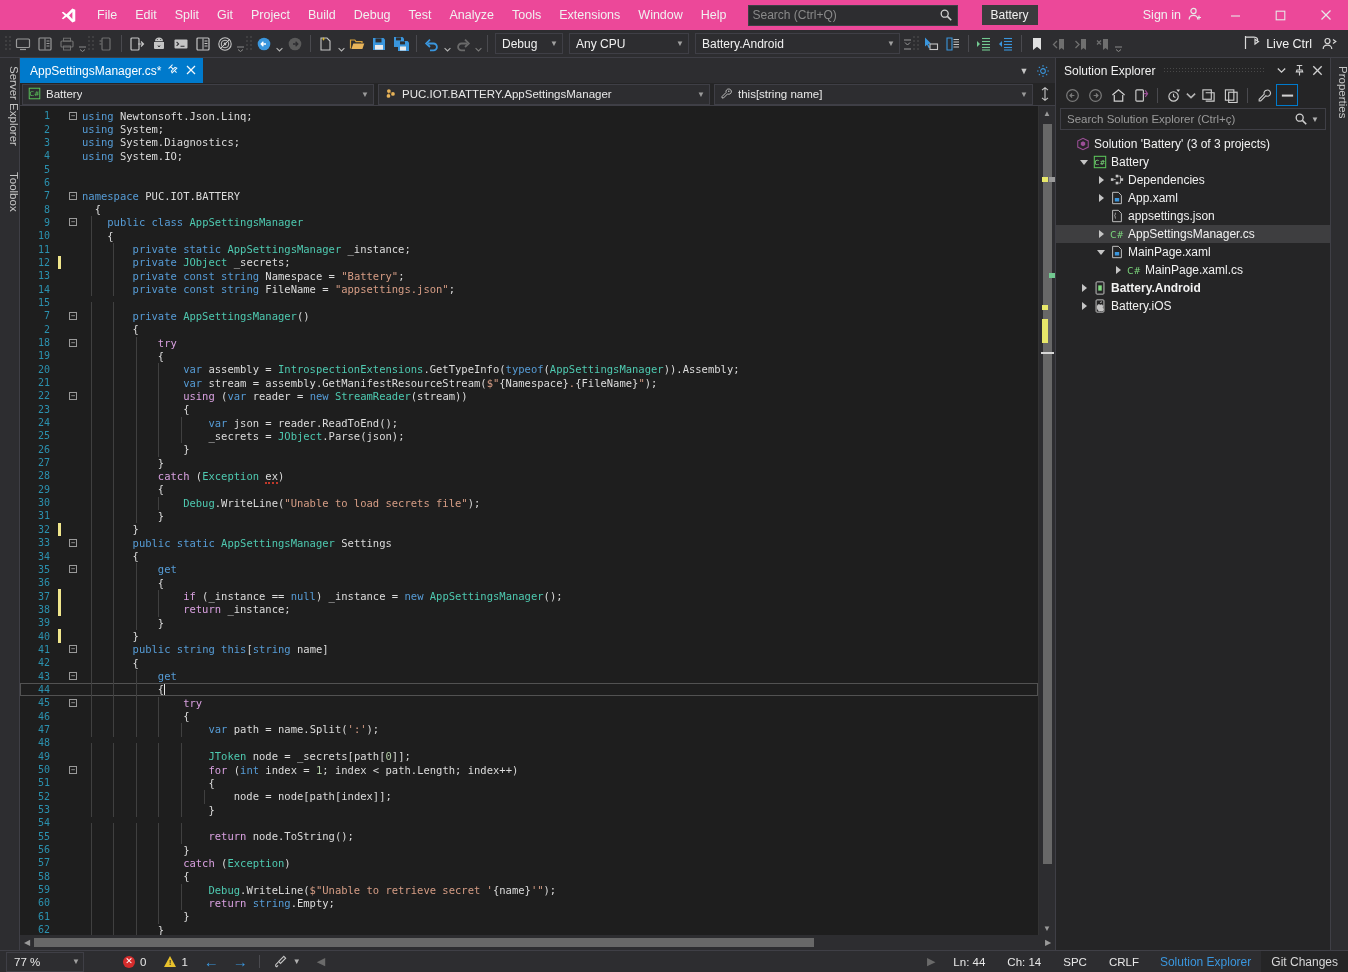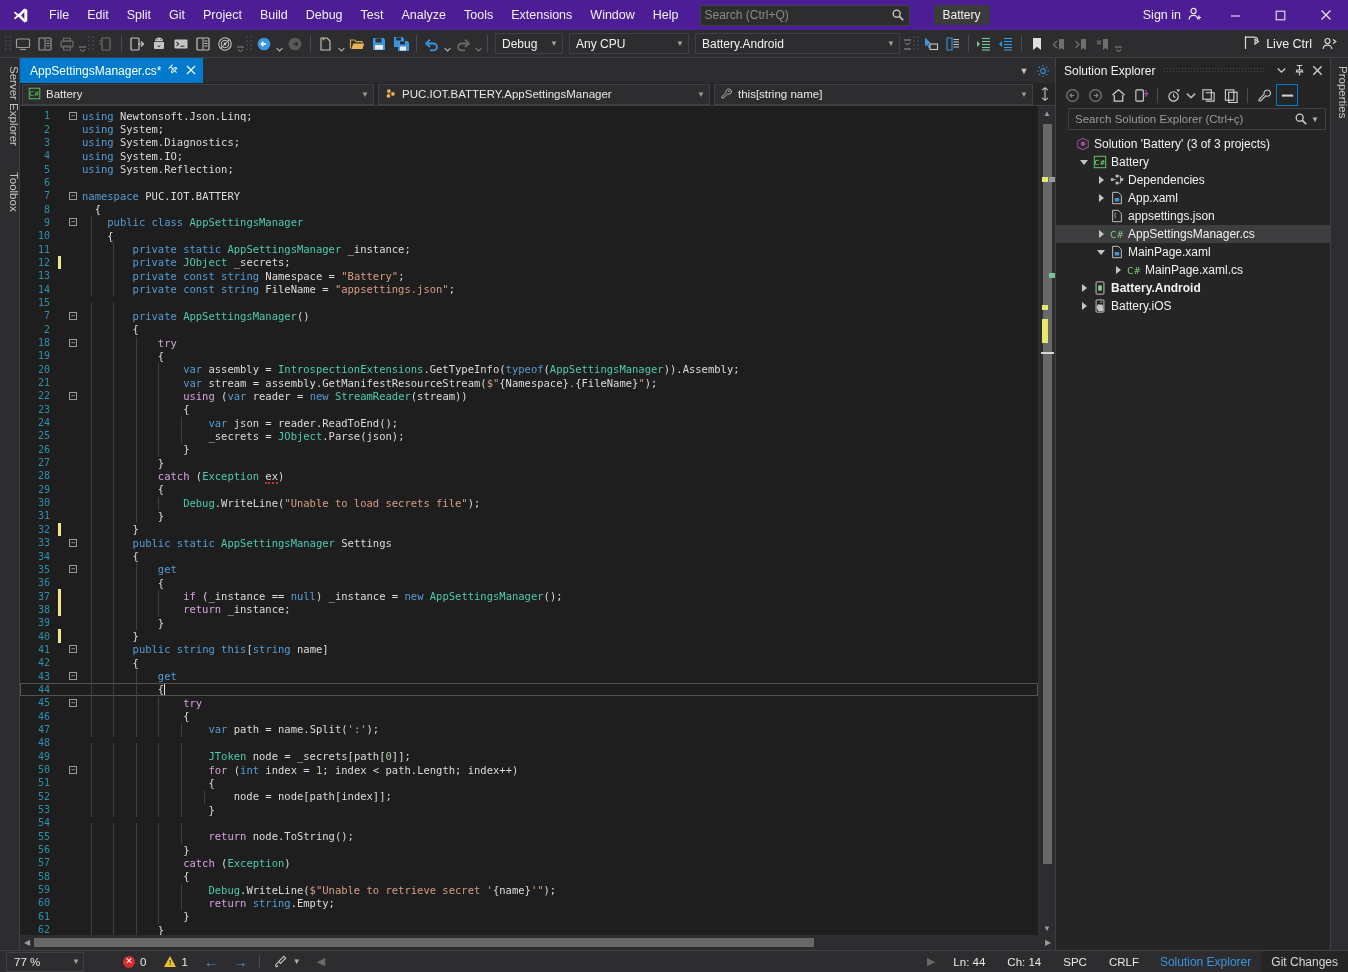--- a/index.html
+++ b/index.html
@@ -4,21 +4,21 @@
 <style>
   * { box-sizing: border-box; margin:0; padding:0; }
   html,body{
     width:1348px; height:972px; overflow:hidden;
     background:#1e1e1e; color:#f1f1f1;
     font-family:"Liberation Sans", sans-serif; font-size:12px;
   }
   .app{ position:relative; width:1348px; height:972px; display:flex; flex-direction:column; }
 
   
-  .titlebar{ height:30px; background:#4c1d95; display:flex; align-items:center; flex:0 0 30px; }
+  .titlebar{ height:30px; background:#ec4899; display:flex; align-items:center; flex:0 0 30px;padding-left:48px; }
   .vs-logo{ width:40px; height:30px; display:flex; align-items:center; justify-content:center; }
   .vs-logo svg{ width:19px; height:19px; }
   .menu{ display:flex; align-items:center; height:30px; }
   .menu-item{ padding:0 9px; height:30px; line-height:30px; font-size:12.5px; color:#f1f1f1; cursor:default; }
   .searchbox{ margin-left:12px; width:210px; height:21px; background:#2d2d30;
      border:1px solid #3f3f46; display:flex; align-items:center; padding:0 4px; }
   .searchbox input{ flex:1; background:transparent; border:0; outline:0; color:#c9c9c9; font-size:12px;
      font-family:"Liberation Sans", sans-serif; }
   .searchbox input::placeholder{ color:#8a8a8a; }
   .mag{ width:14px; height:14px; flex:0 0 14px; }
@@ -121,21 +121,21 @@
   .solhdr{ height:25px; display:flex; align-items:center; padding:0 4px 0 8px; color:#f1f1f1; font-size:12px; }
   .solhdr .ttl{ white-space:nowrap; }
   .dots{ flex:1; margin:0 8px; height:7px; opacity:.5;
      background-image:radial-gradient(#6a6a6a 0.8px, transparent 0.9px); background-size:3px 3px; }
   .hbtn{ width:18px; height:20px; display:flex; align-items:center; justify-content:center; color:#c5c5c5; }
   .soltb{ height:24px; display:flex; align-items:center; padding:0 5px; gap:1px; }
   .stb{ width:22px; height:22px; display:flex; align-items:center; justify-content:center; }
   .stb.active{ border:1px solid #007acc; }
   .stb svg{ width:15px; height:15px; }
   .ssep{ width:1px; height:15px; background:#4a4a4f; margin:0 4px; }
-  .solsearch{ height:22px; margin:1px 4px 3px 12px; background:#252526; border:1px solid #3f3f46;
+  .solsearch{ height:22px; margin:1px 4px 3px 4px; background:#252526; border:1px solid #3f3f46;
      display:flex; align-items:center; padding:0 3px 0 6px; }
   .solsearch input{ flex:1; background:transparent; border:0; outline:0; color:#b8b8b8; font-size:11.5px;
      font-family:"Liberation Sans", sans-serif; }
   .solsearch input::placeholder{ color:#9a9a9a; }
   .soltree{ flex:1; overflow:hidden; padding-top:2px; font-size:12px; }
   .trow{ height:18px; display:flex; align-items:center; color:#f1f1f1; white-space:nowrap; }
   .trow.sel{ background:#3e3e40; }
   .texp{ width:14px; flex:0 0 14px; display:flex; align-items:center; justify-content:center; color:#c5c5c5; font-size:8px; }
   .ticon{ width:18px; flex:0 0 18px; display:flex; align-items:center; justify-content:center; }
   .ticon svg{ width:14px; height:14px; }
@@ -631,21 +631,21 @@
         </div>
       </div>
 
       <div class="editorwrap">
         <div class="editor">
           <div class="codearea" id="codearea">
               <div class="line"><div class="gutnum">1</div><div class="chgbar"></div><div class="outl"><span class="obox">−</span></div><div class="ltxt"><span class="k">using</span><span class="p"> </span><span class="ns">Newtonsoft.Json.Linq;</span></div></div>
               <div class="line"><div class="gutnum">2</div><div class="chgbar"></div><div class="outl"></div><div class="ltxt"><span class="k">using</span><span class="p"> </span><span class="ns">System;</span></div></div>
               <div class="line"><div class="gutnum">3</div><div class="chgbar"></div><div class="outl"></div><div class="ltxt"><span class="k">using</span><span class="p"> </span><span class="ns">System.Diagnostics;</span></div></div>
               <div class="line"><div class="gutnum">4</div><div class="chgbar"></div><div class="outl"></div><div class="ltxt"><span class="k">using</span><span class="p"> </span><span class="ns">System.IO;</span></div></div>
-              <div class="line"><div class="gutnum">5</div><div class="chgbar"></div><div class="outl"></div><div class="ltxt"><span class="k">using</span><span class="p"> </span><span class="ns">System.Reflection;</span></div></div>
+              <div class="line"><div class="gutnum">5</div><div class="chgbar"></div><div class="outl"></div></div>
               <div class="line"><div class="gutnum">6</div><div class="chgbar"></div><div class="outl"></div><div class="ltxt"></div></div>
               <div class="line"><div class="gutnum">7</div><div class="chgbar"></div><div class="outl"><span class="obox">−</span></div><div class="ltxt"><span class="k">namespace</span><span class="p"> </span><span class="ns">PUC.IOT.BATTERY</span></div></div>
               <div class="line"><div class="gutnum">8</div><div class="chgbar"></div><div class="outl"></div><div class="ltxt"><span class="p">  {</span></div></div>
               <div class="line"><div class="gutnum">9</div><div class="chgbar"></div><div class="outl"><span class="obox">−</span></div><div class="ltxt"><span class="iguide" style="left: 10.6px;"></span><span class="k">    public</span><span class="p"> </span><span class="k">class</span><span class="p"> </span><span class="t">AppSettingsManager</span></div></div>
               <div class="line"><div class="gutnum">10</div><div class="chgbar"></div><div class="outl"></div><div class="ltxt"><span class="iguide" style="left: 10.6px;"></span><span class="p">    {</span></div></div>
               <div class="line"><div class="gutnum">11</div><div class="chgbar"></div><div class="outl"></div><div class="ltxt"><span class="iguide" style="left: 10.6px;"></span><span class="iguide" style="left: 33.2px;"></span><span class="k">        private</span><span class="p"> </span><span class="k">static</span><span class="p"> </span><span class="t">AppSettingsManager</span><span class="p"> </span><span class="fld">_instance;</span></div></div>
               <div class="line"><div class="gutnum">12</div><div class="chgbar"><i></i></div><div class="outl"></div><div class="ltxt"><span class="iguide" style="left: 10.6px;"></span><span class="iguide" style="left: 33.2px;"></span><span class="k">        private</span><span class="p"> </span><span class="t">JObject</span><span class="p"> </span><span class="fld">_secrets;</span></div></div>
               <div class="line"><div class="gutnum">13</div><div class="chgbar"></div><div class="outl"></div><div class="ltxt"><span class="iguide" style="left: 10.6px;"></span><span class="iguide" style="left: 33.2px;"></span><span class="k">        private</span><span class="p"> </span><span class="k">const</span><span class="p"> </span><span class="k">string</span><span class="p"> </span><span class="fld">Namespace</span><span class="p"> = </span><span class="s">"Battery"</span><span class="p">;</span></div></div>
               <div class="line"><div class="gutnum">14</div><div class="chgbar"></div><div class="outl"></div><div class="ltxt"><span class="iguide" style="left: 10.6px;"></span><span class="iguide" style="left: 33.2px;"></span><span class="k">        private</span><span class="p"> </span><span class="k">const</span><span class="p"> </span><span class="k">string</span><span class="p"> </span><span class="fld">FileName</span><span class="p"> = </span><span class="s">"appsettings.json"</span><span class="p">;</span></div></div>
               <div class="line"><div class="gutnum">15</div><div class="chgbar"></div><div class="outl"></div><div class="ltxt"><span class="iguide" style="left: 10.6px;"></span><span class="iguide" style="left: 33.2px;"></span></div></div>

